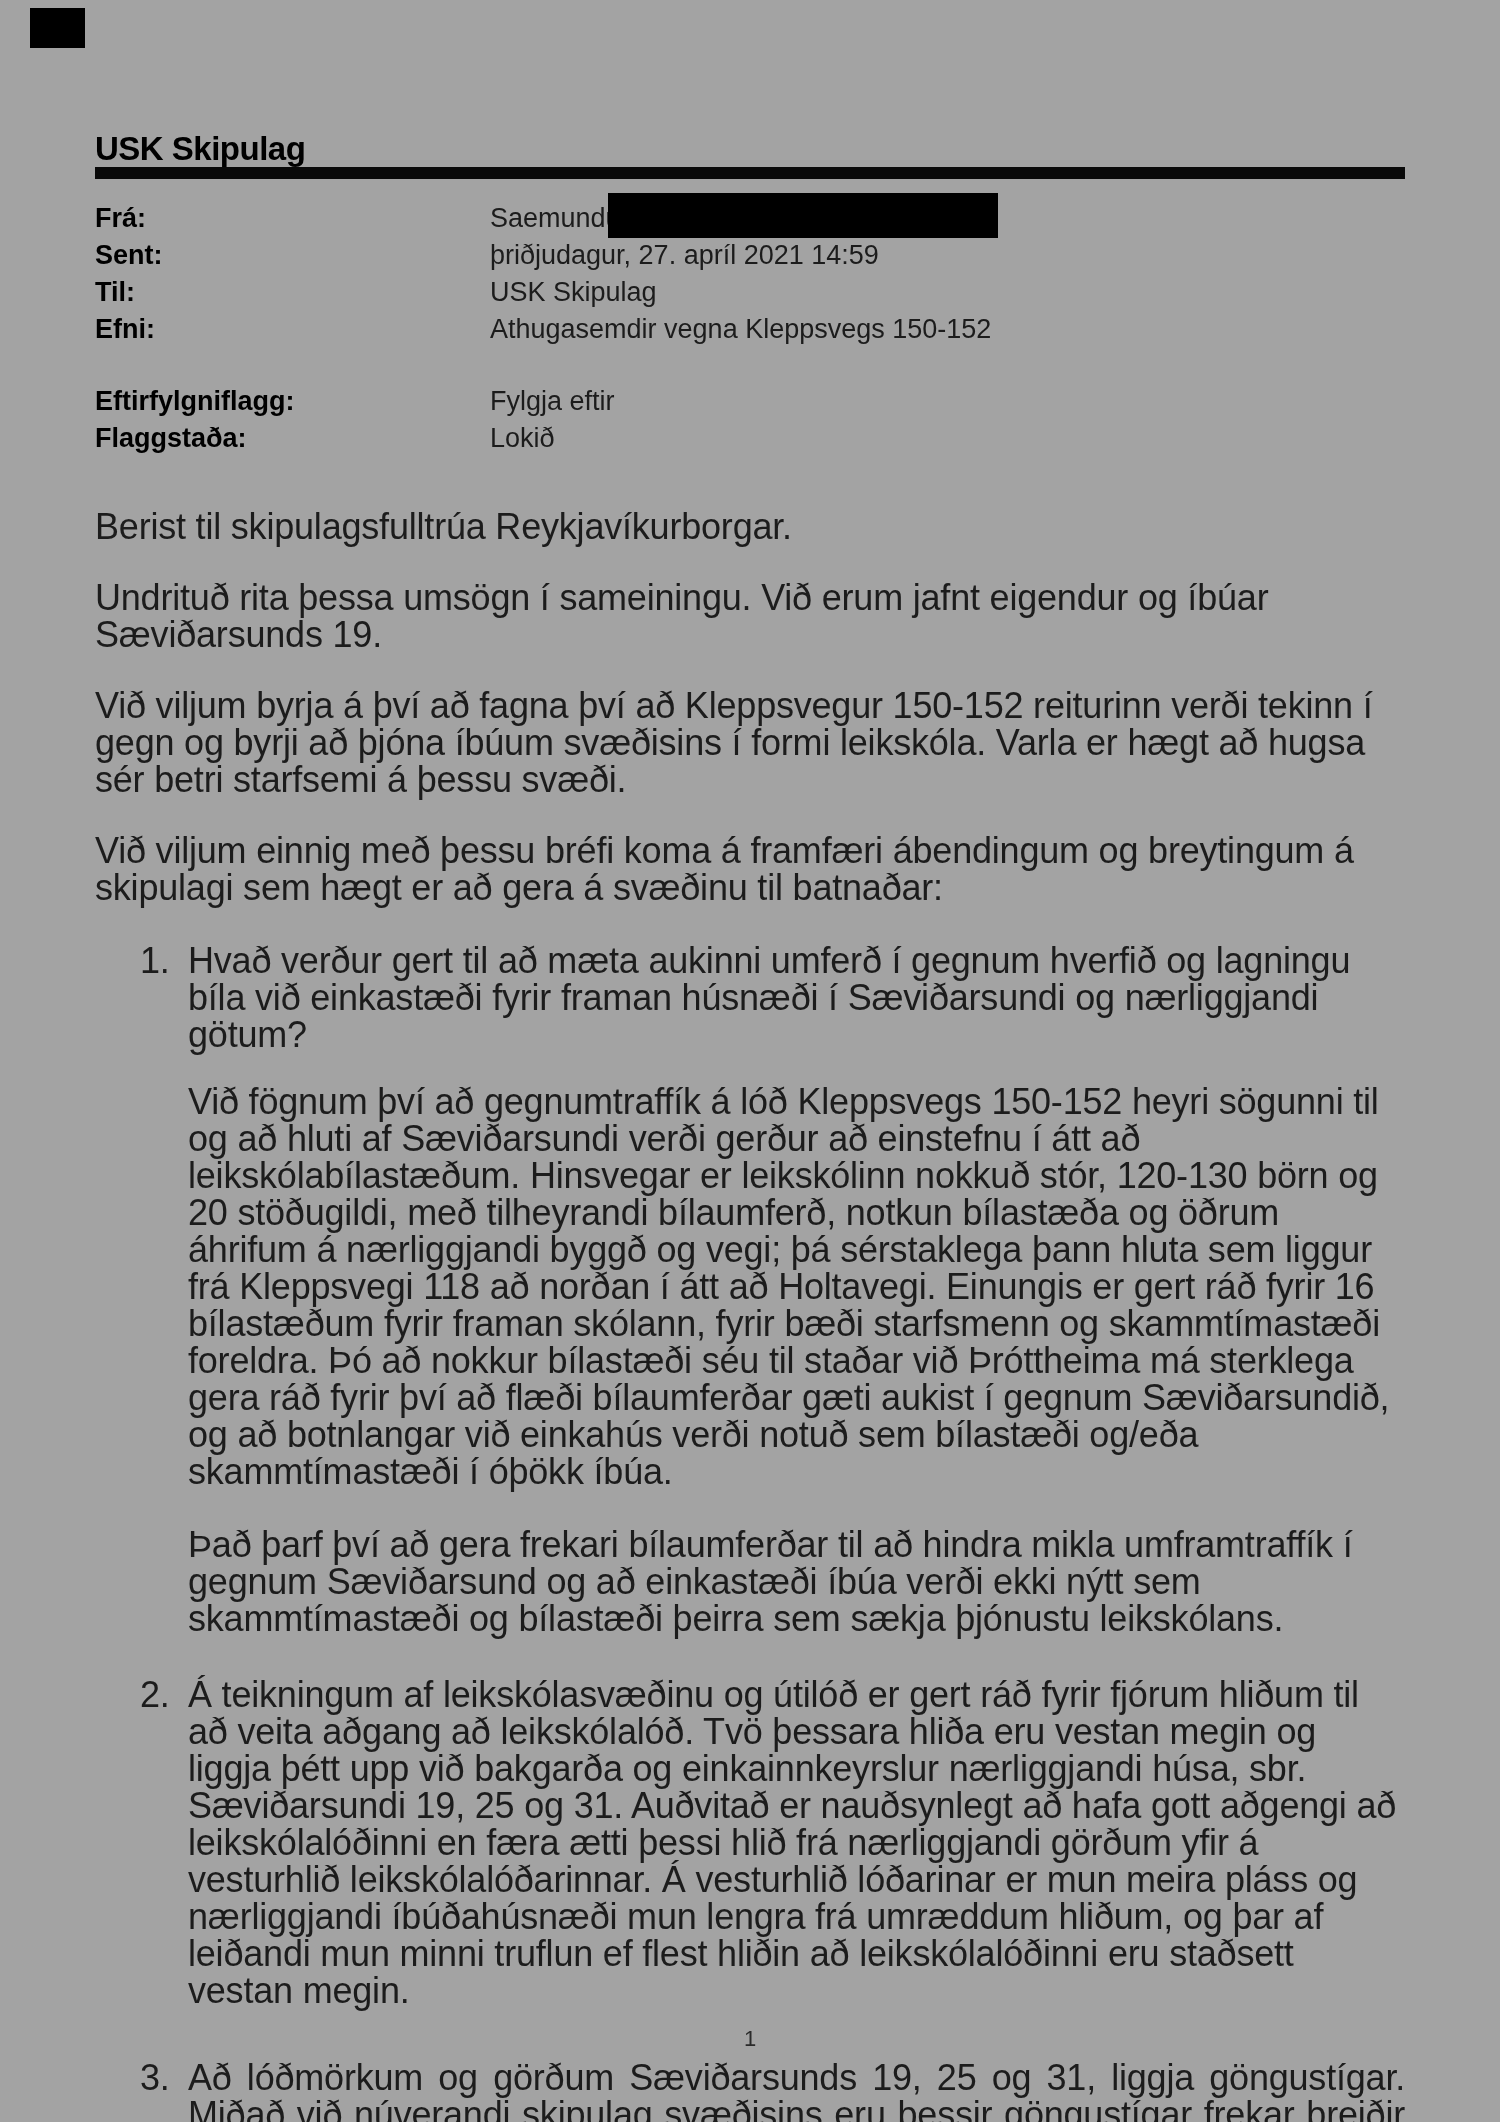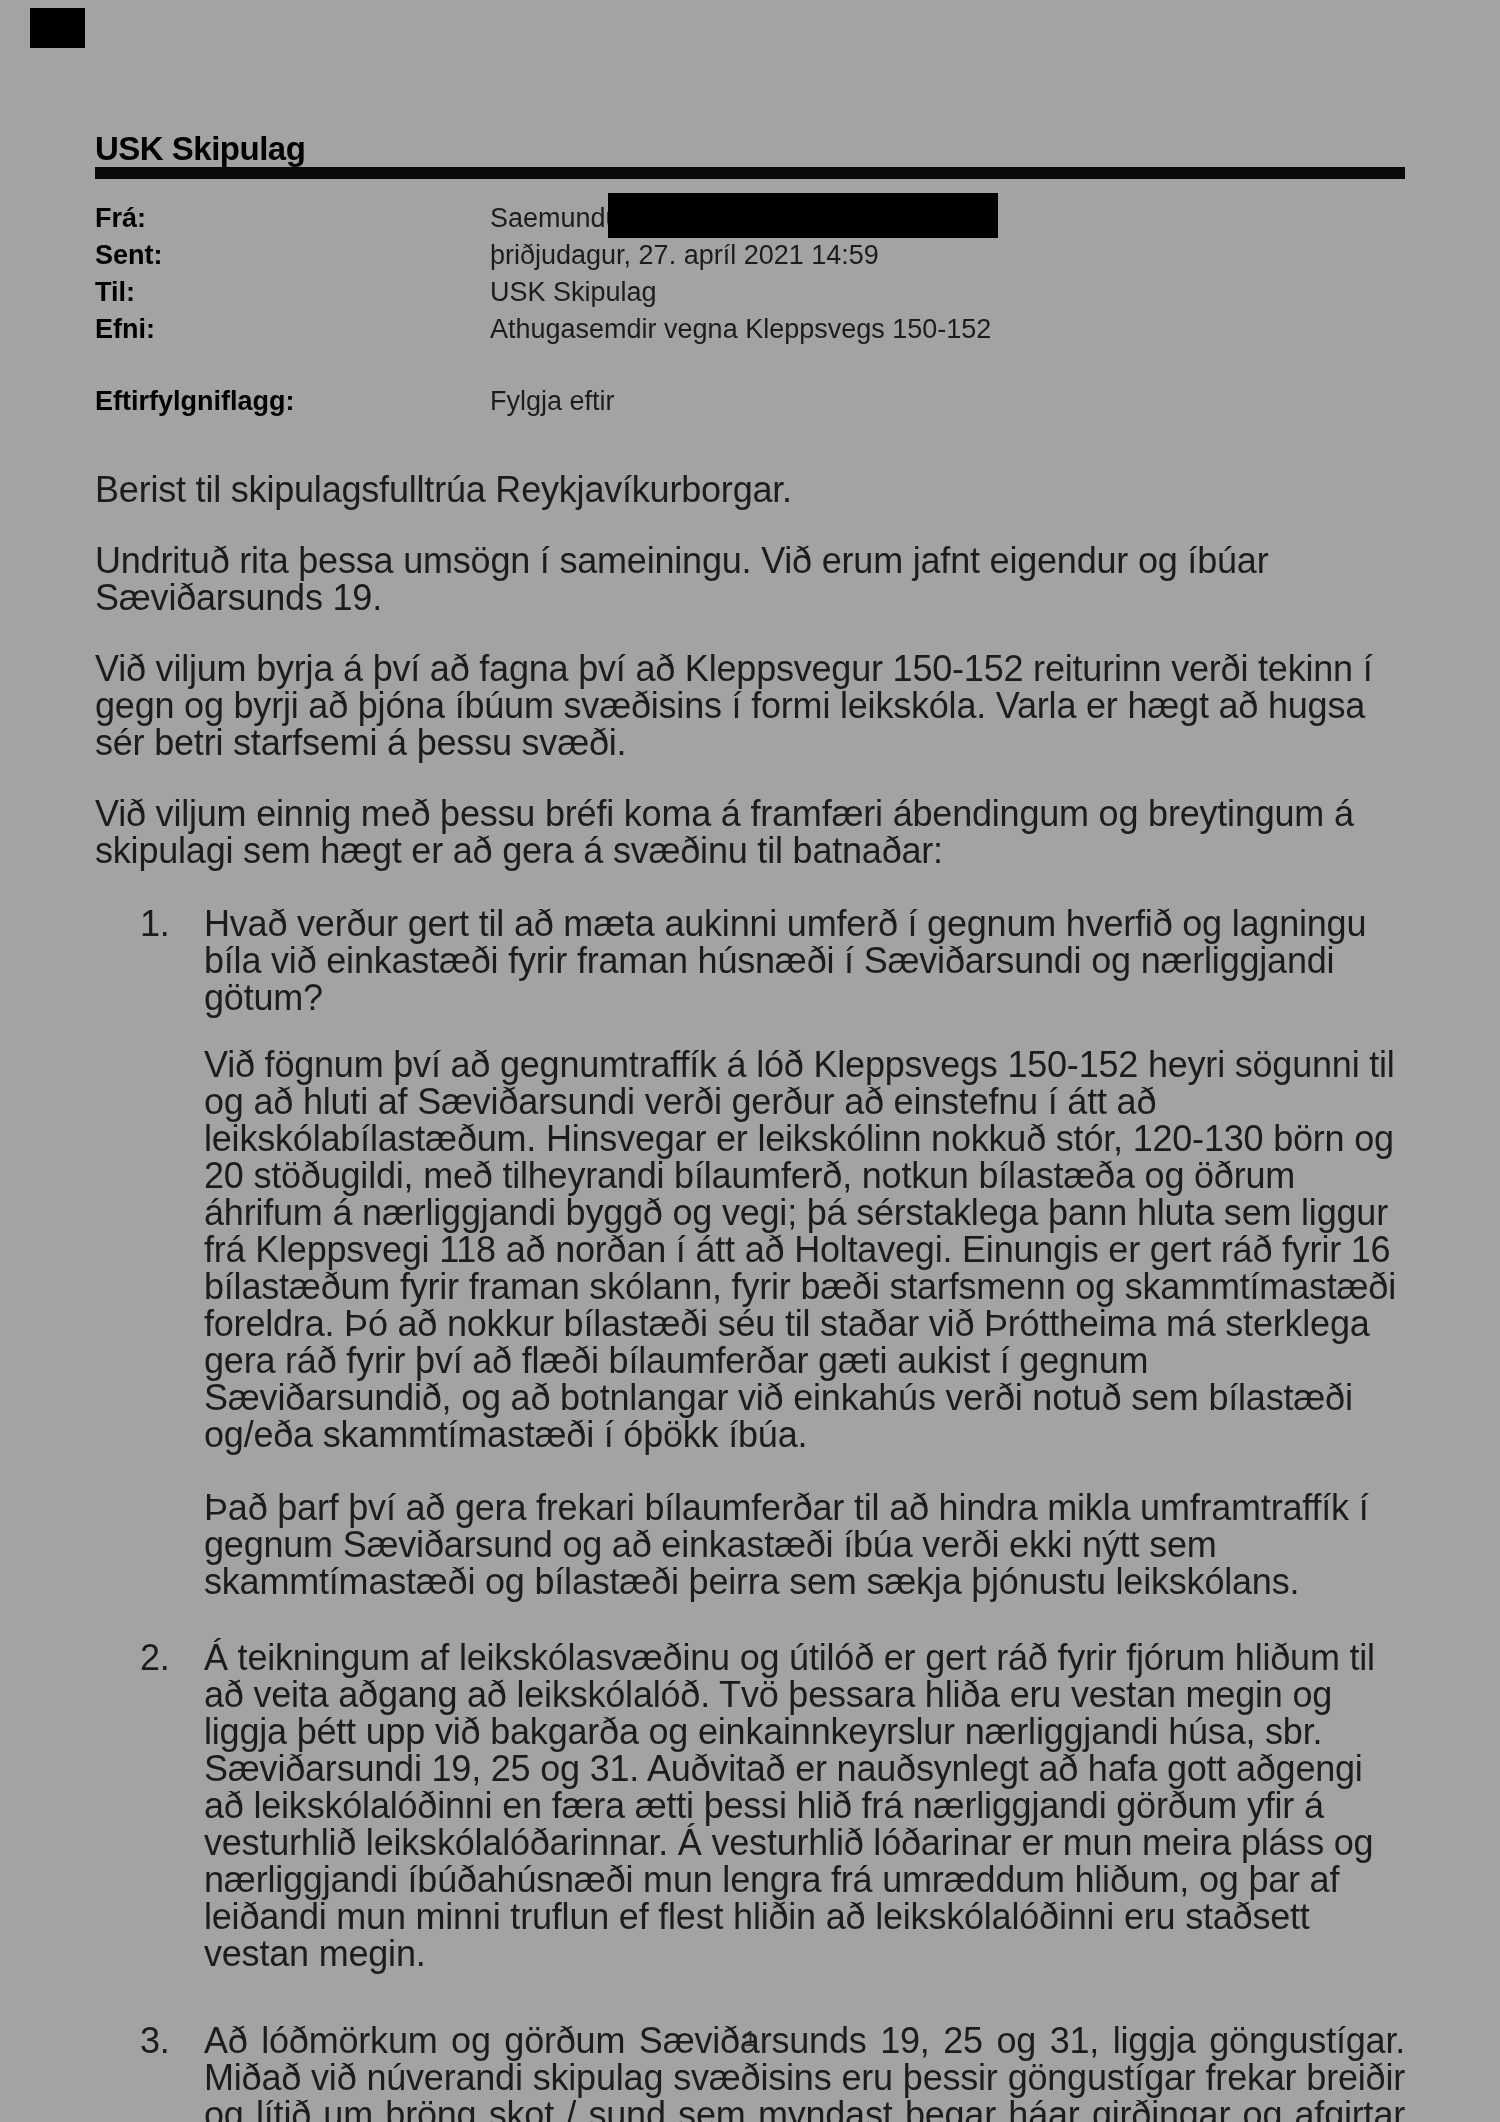--- a/index.html
+++ b/index.html
@@ -70,21 +70,21 @@
   }
   .body p { margin: 0 0 34px 0; }
   .list-item { display: flex; margin-top: 36px; }
   .list-item.item-2 { margin-top: 39px; }
   .list-item.item-3 { margin-top: 50px; }
   .num {
     flex: none;
     width: 48px;
     margin-left: 45px;
   }
-  .item-text { flex: 1; margin-left: 16px; }
+  .item-text { flex: 1; }
   .item-text p { margin: 0 0 36px 0; }
   .item-text p.question { margin-bottom: 30px; }
   .item-text p:last-child { margin-bottom: 0; }
   .justify { text-align: justify; }
   .footer {
     position: absolute;
     top: 2026px;
     left: 0;
     width: 100%;
     text-align: center;
@@ -122,20 +122,24 @@
       </div>
       <div class="meta-row">
         <span class="meta-label">Efni:</span>
         <span class="meta-value">Athugasemdir vegna Kleppsvegs 150-152</span>
       </div>
       <div class="meta-gap"></div>
       <div class="meta-row">
         <span class="meta-label">Eftirfylgniflagg:</span>
         <span class="meta-value">Fylgja eftir</span>
       </div>
+      <div class="meta-row">
+        <span class="meta-label">Flaggstaða:</span>
+        <span class="meta-value">Lokið</span>
+      </div>
     </div>
 
     <div class="body">
       <p>Berist til skipulagsfulltrúa Reykjavíkurborgar.</p>
       <p>Undrituð rita þessa umsögn í sameiningu. Við erum jafnt eigendur og íbúar Sæviðarsunds 19.</p>
       <p>Við viljum byrja á því að fagna því að Kleppsvegur 150-152 reiturinn verði tekinn í gegn og byrji að þjóna íbúum svæðisins í formi leikskóla. Varla er hægt að hugsa sér betri starfsemi á þessu svæði.</p>
       <p>Við viljum einnig með þessu bréfi koma á framfæri ábendingum og breytingum á skipulagi sem hægt er að gera á svæðinu til batnaðar:</p>
 
       <div class="list-item item-1">
         <span class="num">1.</span>

